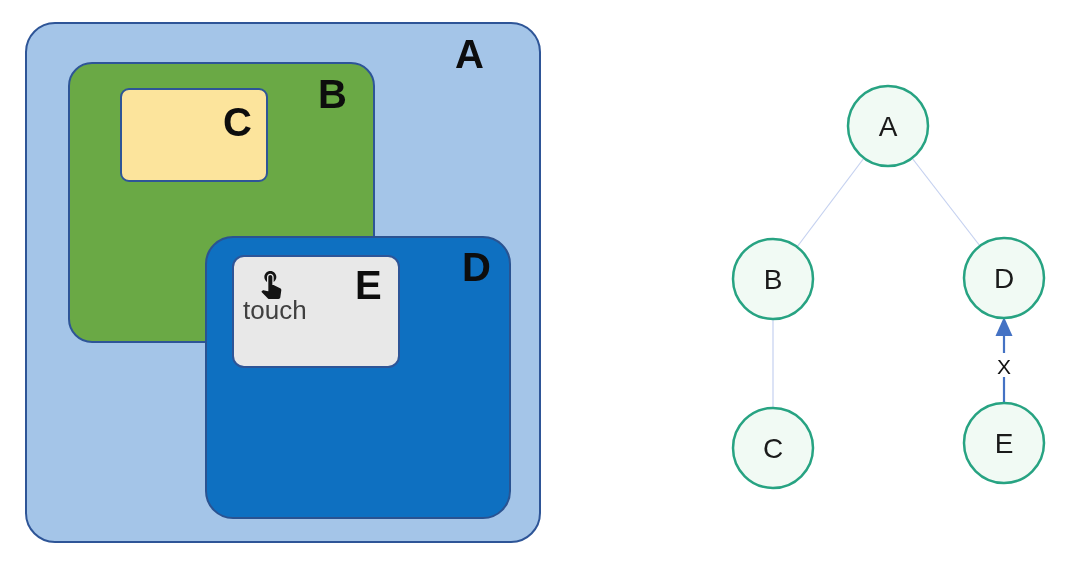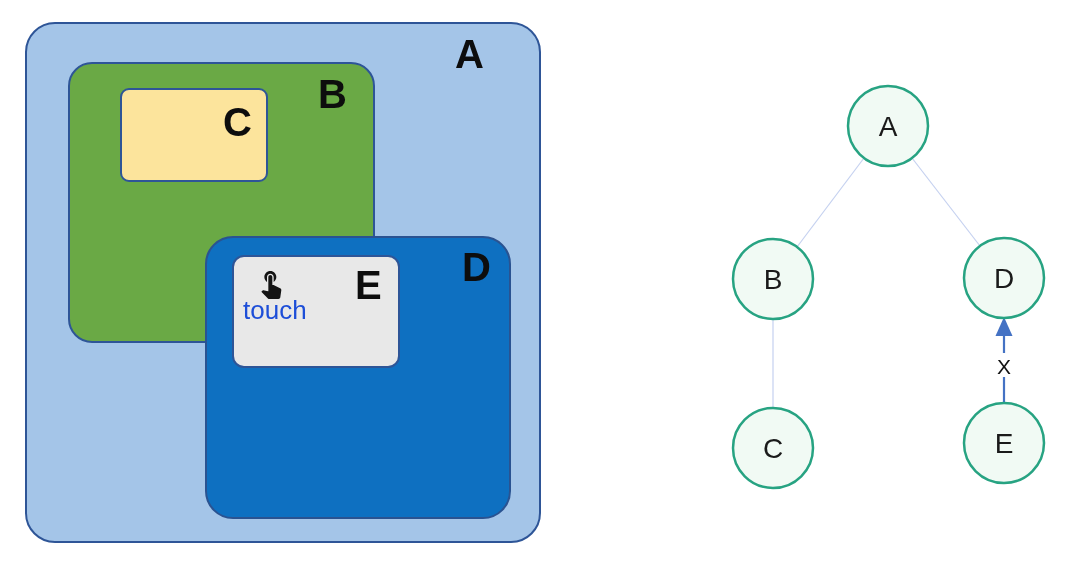--- a/index.html
+++ b/index.html
@@ -23,21 +23,21 @@
   }
   #label-a { left:455px; top:34px;  }
   #label-b { left:318px; top:74px;  }
   #label-c { left:223px; top:102px; }
   #label-d { left:462px; top:247px; }
   #label-e { left:355px; top:265px; }
 
   #touch-icon { left:255px; top:267px; width:32px; height:32px; }
   #touch-caption {
     position:absolute; left:243px; top:296px;
-    font-size:26px; font-weight:400; color:#1d4ed8; line-height:1.1;
+    font-size:26px; font-weight:400; color:#404040; line-height:1.1;
   }
 
   
   #tree-svg { position:absolute; left:0; top:0; }
   .tree-node-circle { fill:#f1faf4; stroke:#27a382; stroke-width:2.5px; }
   .tree-node-text   { font-family:"Liberation Sans",sans-serif; font-size:28px; fill:#1a1a1a; text-anchor:middle; }
   .edge-plain { stroke:#c5d1f0; stroke-width:1.2px; }
   .edge-arrow { stroke:#4472c4; stroke-width:2.2px; }
   .edge-arrowhead { fill:#4472c4; }
   .edge-label-text { font-family:"Liberation Sans",sans-serif; font-size:21px; fill:#111111; text-anchor:middle; }

